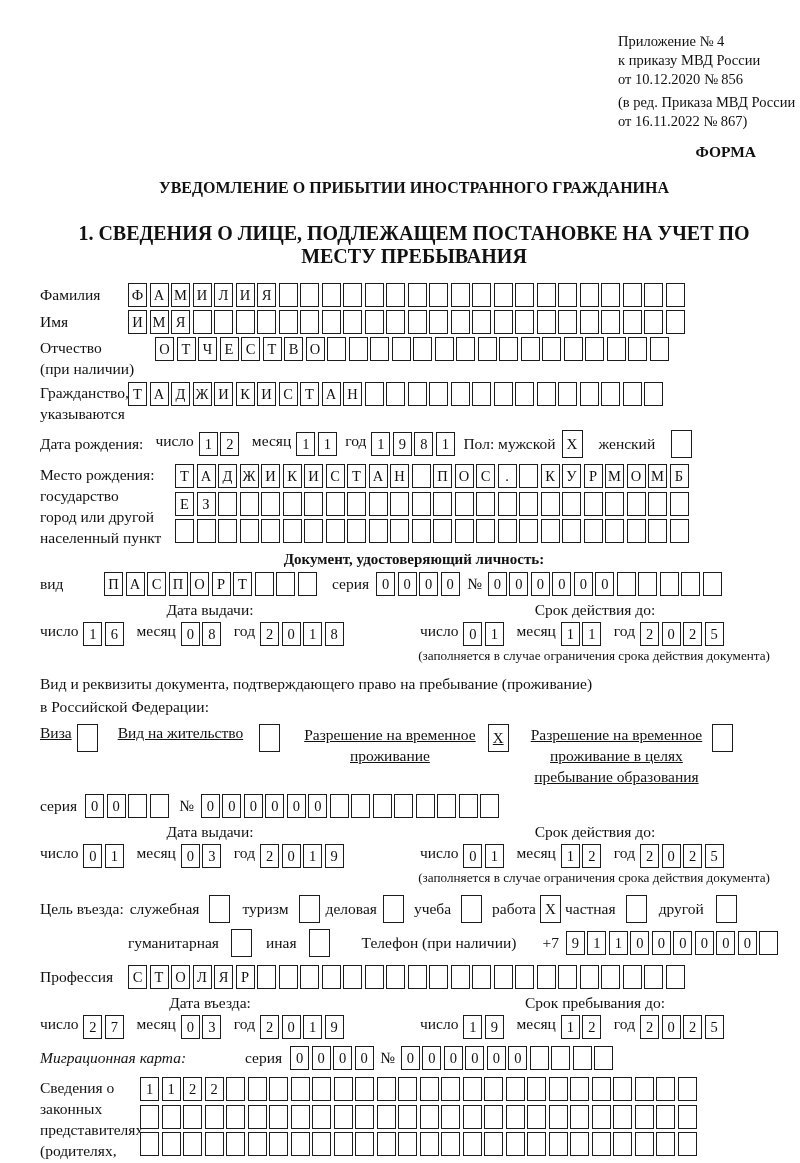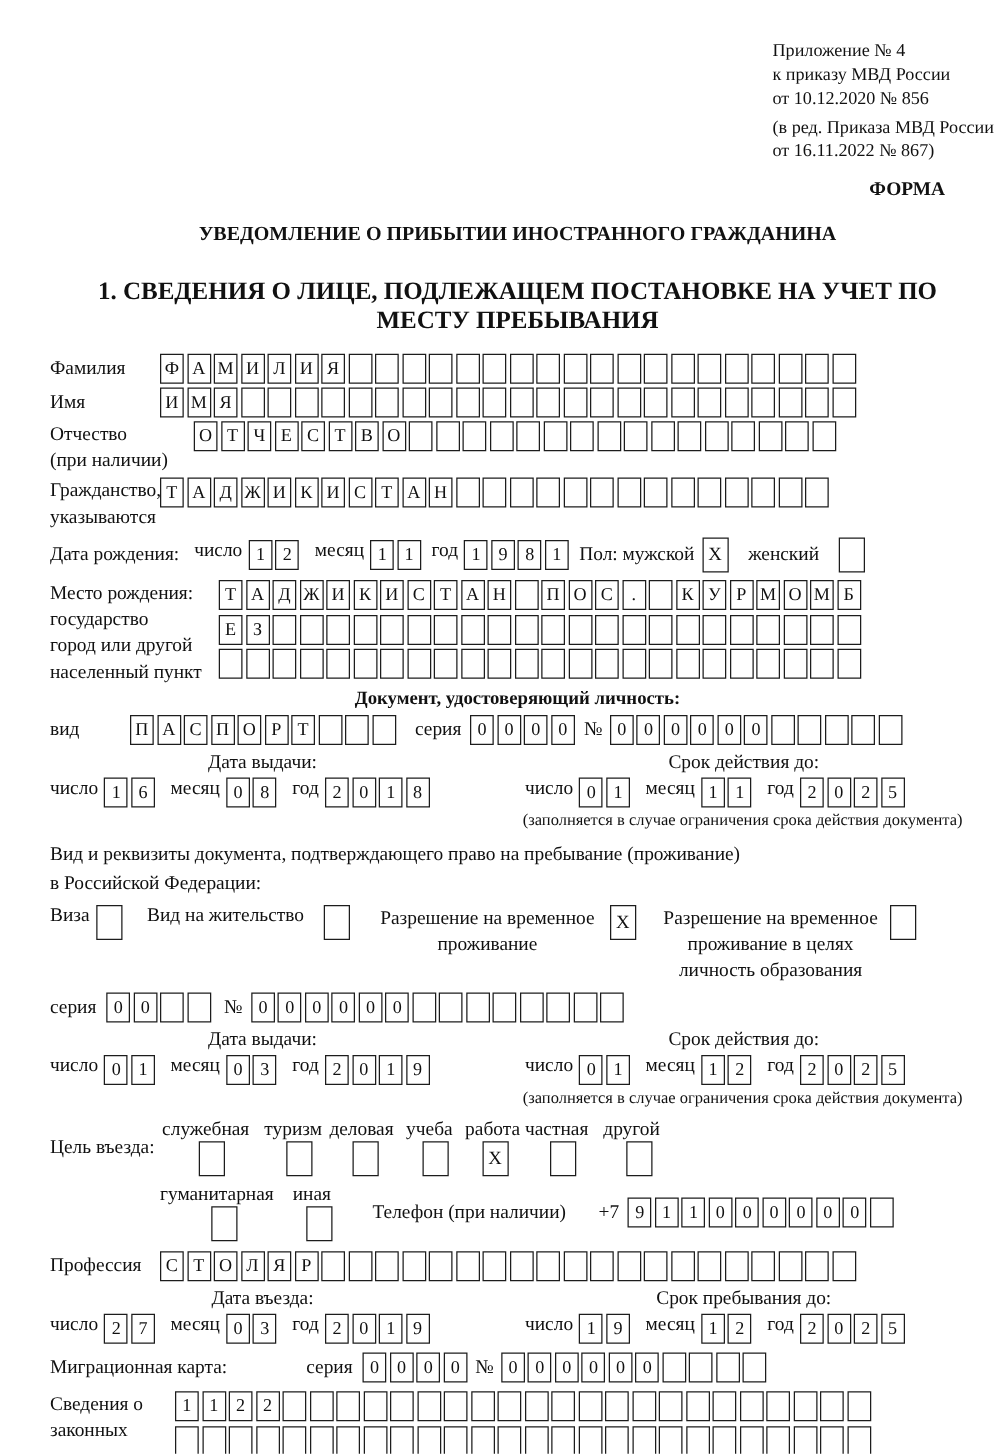--- a/index.html
+++ b/index.html
@@ -12,21 +12,21 @@
   .forma{margin-top:12px;text-align:right;padding-right:32px;font-weight:bold;font-size:15.5px;}
   .title{margin-top:16px;text-align:center;font-weight:bold;font-size:16px;line-height:22px;}
   .title .uline{display:inline-block;width:60px;border-bottom:2px solid #333;height:14px;margin-left:10px;}
   .sec-head{margin-top:23px;text-align:center;font-weight:bold;font-size:20px;}
 
   
   .form{margin-top:15px;font-size:15.5px;}
   .row{display:flex;align-items:flex-start;margin-bottom:3px;}
   .lbl{flex:none;line-height:24px;}
   .lbl2{flex:none;line-height:21px;}
-  .w88{width:88px;} .w115{width:115px;} .w135{width:135px;} .w205{width:205px;}
+  .w88{width:88px;} .w115{width:115px;} .w135{width:135px;} .w205{width:205px;font-style:italic;}
   .cells{display:flex;flex:none;}
   .cell{flex:none;display:inline-flex;align-items:center;justify-content:center;
         width:17px;height:22px;border:1.5px solid #1c1c1c;margin-right:2.5px;
         font-size:14.5px;line-height:22px;background:#fff;}
   .cbx{flex:none;display:inline-flex;align-items:center;justify-content:center;
        width:19px;height:26px;border:1.5px solid #1c1c1c;font-size:15px;background:#fff;}
   .stack .cells{margin-bottom:3.5px;}
 
   
   .dblock{margin-top:5px;}
@@ -34,26 +34,26 @@
   .dhead .h1{width:340px;text-align:center;}
   .dhead .h2{width:370px;text-align:center;margin-left:30px;}
   .drow{display:flex;align-items:center;margin-top:3px;}
   .dgrp{display:flex;align-items:flex-start;}
   .dgrp .t{margin-right:5px;} .dgrp .t2{margin-left:10px;margin-right:5px;}
   .dleft{width:345px;} .dright{margin-left:35px;}
   .note{font-size:13.2px;text-align:right;padding-right:18px;margin-top:2px;}
 
   .para{margin-top:8px;line-height:23px;}
   .perm-row{display:flex;align-items:flex-start;margin-top:6px;}
-  .perm-item{display:flex;align-items:flex-start;}
+  .perm-item{display:flex;align-items:flex-start;text-decoration:underline;}
   .perm-lines{text-align:center;line-height:21px;}
 
   .inline{display:flex;align-items:center;}
   .purpose{display:flex;align-items:center;margin-top:9px;flex-wrap:nowrap;}
-  .purpose .opt{display:flex;align-items:center;flex-direction:column;}
+  .purpose .opt{display:flex;align-items:center;}
   .rep-note{font-size:13.4px;margin-top:5px;padding-left:130px;}
 </style>
 </head>
 <body>
 
 <div class="page">
 
   <div class="appendix">
     <div>Приложение № 4</div>
     <div>к приказу МВД России</div>
@@ -423,21 +423,21 @@
         <span class="perm-lines">
           <div>Разрешение на временное</div>
           <div>проживание</div>
         </span>
         <span class="cbx" style="margin-left:12px;">X</span>
       </span>
       <span class="perm-item" style="margin-left:22px;">
         <span class="perm-lines">
           <div>Разрешение на временное</div>
           <div>проживание в целях</div>
-          <div>личность образования</div>
+          <div>пребывание образования</div>
         </span>
         <span class="cbx" style="margin-left:10px;"></span>
       </span>
     </div>
 
     <div class="row inline" style="margin-top:7px;">
       <span class="lbl" style="margin-right:8px;">серия</span>
       <span class="cells">
           <span class="cell">0</span>
           <span class="cell">0</span>

